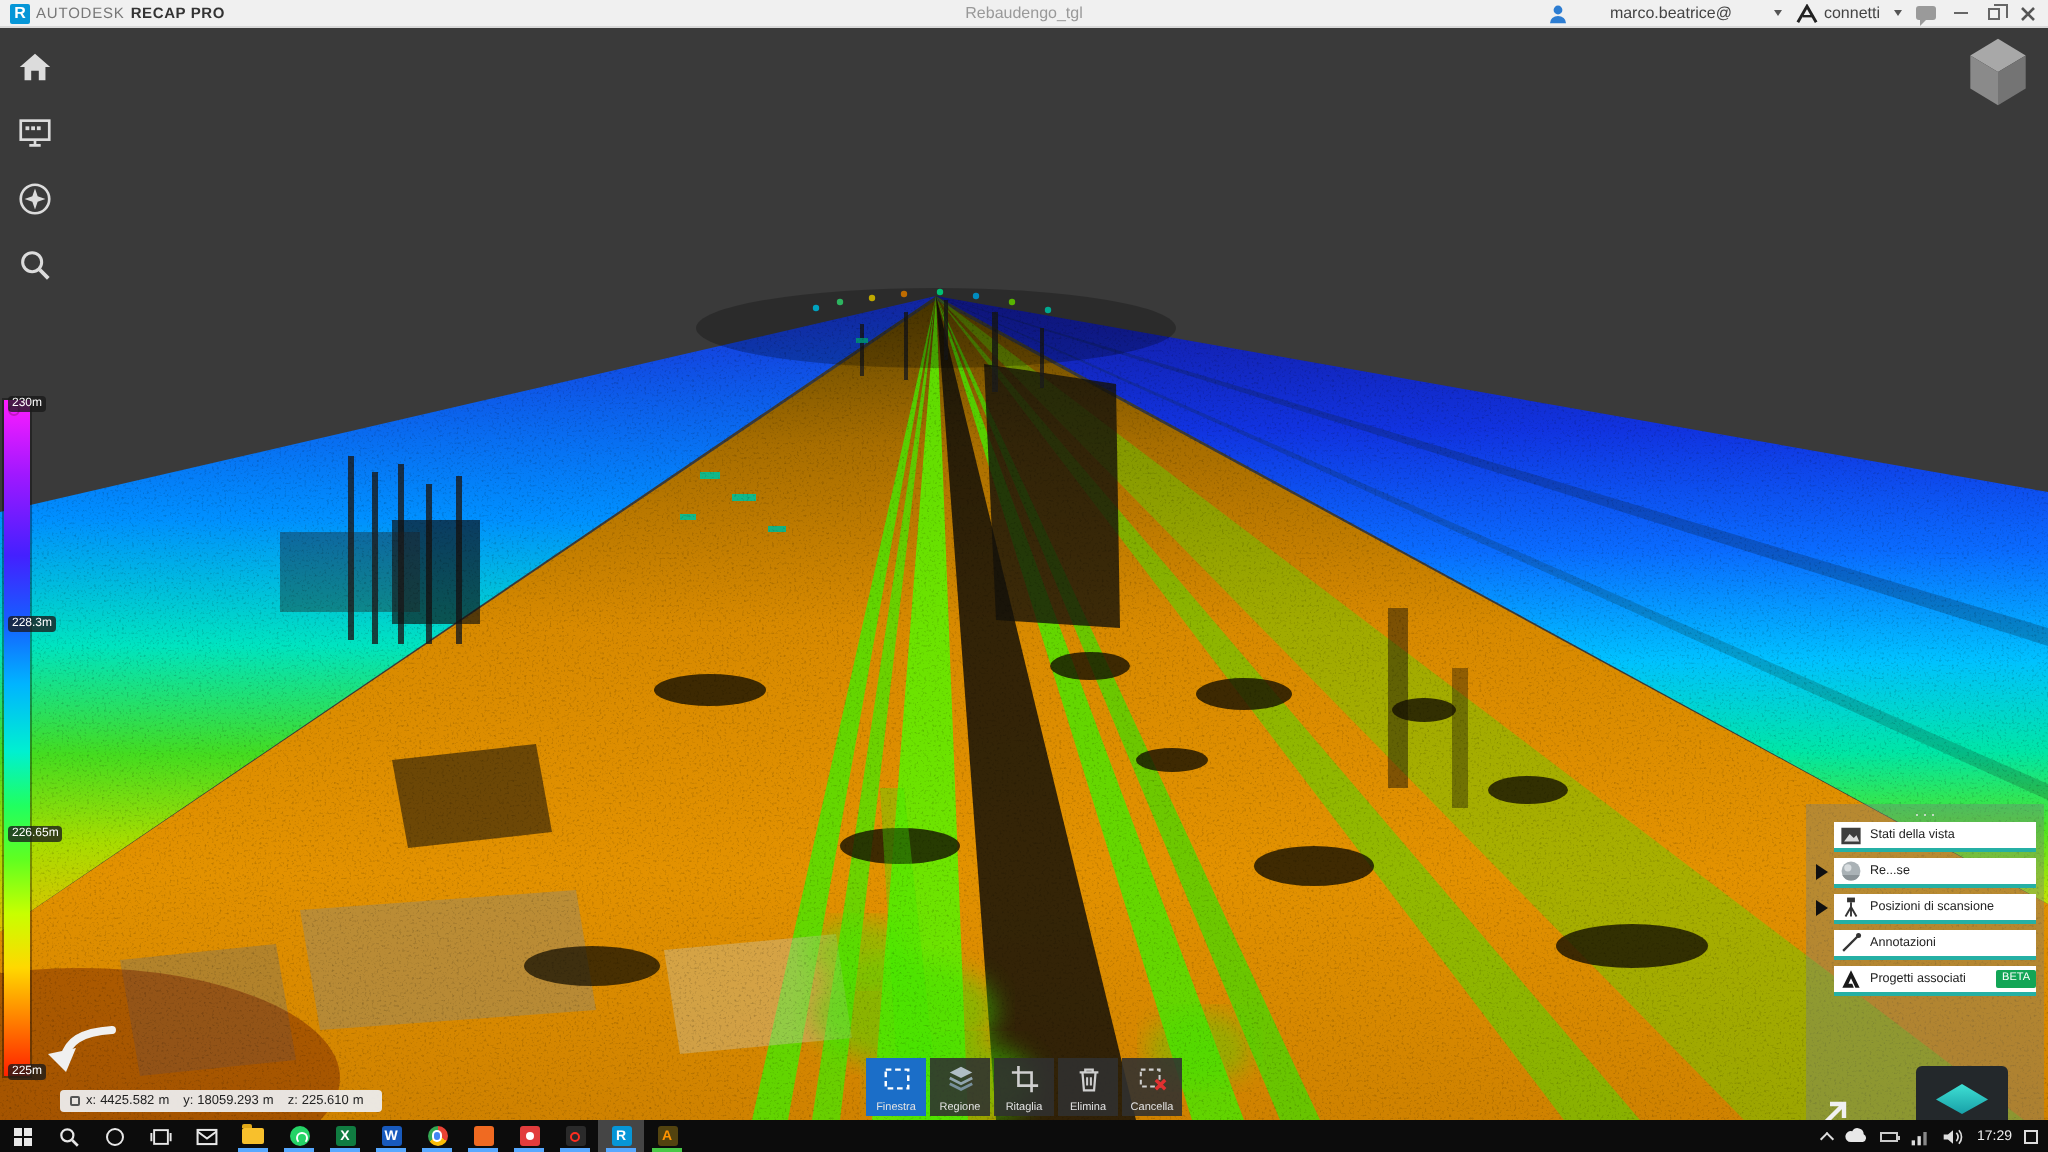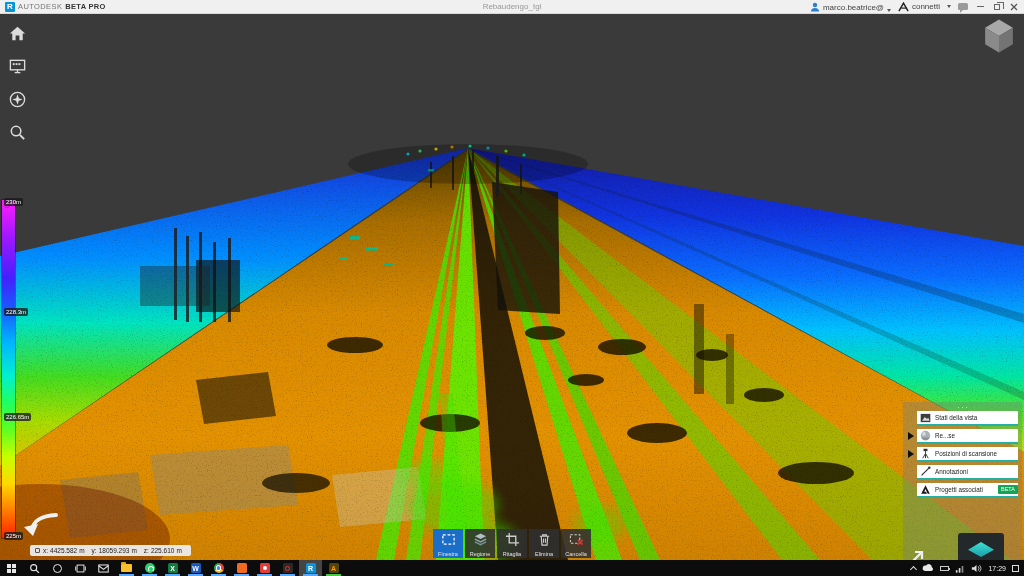--- a/index.html
+++ b/index.html
@@ -120,24 +120,24 @@
 </head>
 <body>
 
 <div class="app">
 
   <div class="titlebar">
     <div class="doc-title">Rebaudengo_tgl</div>
     <div class="tb-left">
       <div class="logo-r">R</div>
       <span class="brand">AUTODESK</span>
-      <span class="product">BETA PRO</span>
+      <span class="product">RECAP PRO</span>
     </div>
     <div class="tb-right">
-      <span style="display:flex;align-items:flex-end;gap:3px;cursor:pointer">
+      <span style="display:flex;align-items:center;gap:21px;cursor:pointer">
         <svg width="10" height="10" viewBox="0 0 10 10">
           <circle cx="5" cy="3" r="2.2" fill="#2d7dd2"></circle>
             <path d="M1 9.6 a4 3.6 0 0 1 8 0 Z" fill="#2d7dd2"></path>
         </svg>
         <span>marco.beatrice@</span>
         <span class="caret"></span>
       </span>
       <span style="display:flex;align-items:flex-start;gap:3px;cursor:pointer">
         <svg width="11" height="10" viewBox="0 0 12 10">
           <path d="M1 9.5 L6 .8 L11 9.5" stroke="#222" stroke-width="1.6" fill="none"></path>

